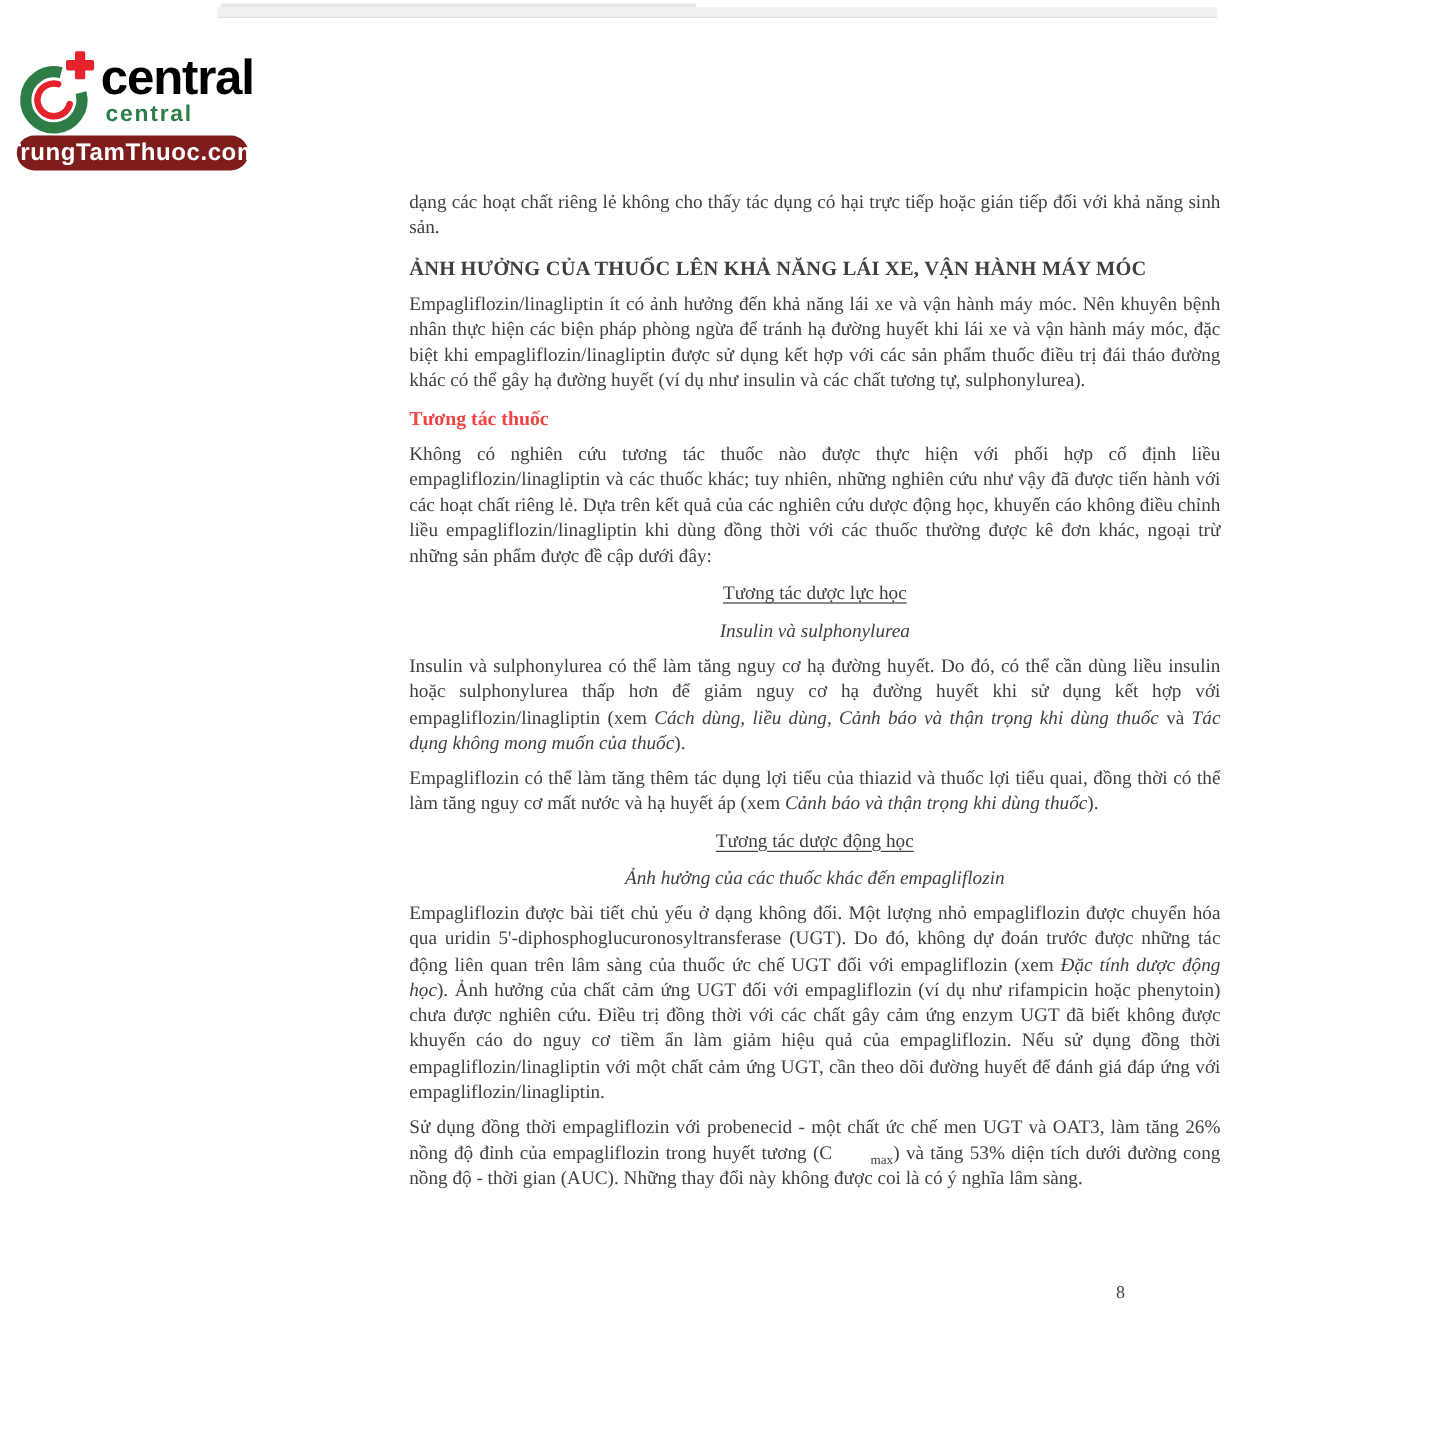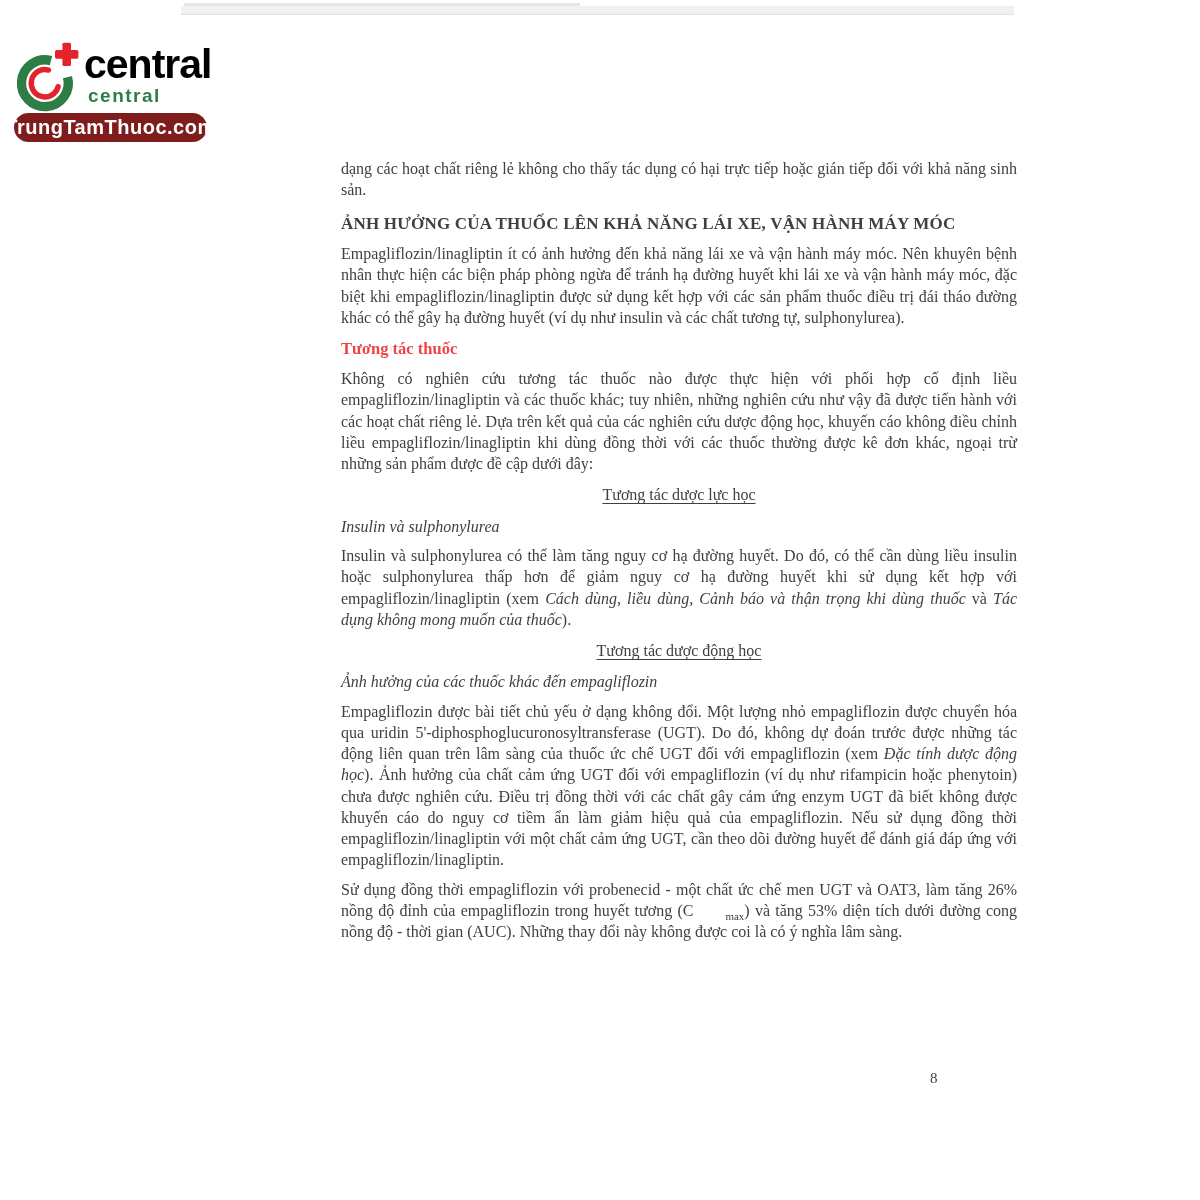--- a/index.html
+++ b/index.html
@@ -44,21 +44,21 @@
     margin:12px 0 8px 0;text-align:left;letter-spacing:0.2px;
   }
   .content h3{
     font-size:16.5px;font-weight:bold;color:#ef4444;
     margin:10px 0 8px 0;text-align:left;
   }
   .content .u-head{
     margin:10px 0 8px 0;text-align:center;text-decoration:underline;
     text-underline-offset:3px;
   }
-  .content .i-head{margin:10px 0 8px 0;text-align:left;font-style:italic;}
+  .content .i-head{margin:10px 0 8px 0;text-align:center;font-style:italic;}
   .content i{font-style:italic;}
   sub{font-size:11px;line-height:0;padding-left:32px;}
 
   .page-number{
     position:absolute;left:930px;top:1070px;font-size:15px;color:#444444;
   }
 </style>
 </head>
 <body>
 
@@ -83,20 +83,21 @@
   <h2>ẢNH HƯỞNG CỦA THUỐC LÊN KHẢ NĂNG LÁI XE, VẬN HÀNH MÁY MÓC</h2>
   <p>Empagliflozin/linagliptin ít có ảnh hưởng đến khả năng lái xe và vận hành máy móc. Nên khuyên bệnh nhân thực hiện các biện pháp phòng ngừa để tránh hạ đường huyết khi lái xe và vận hành máy móc, đặc biệt khi empagliflozin/linagliptin được sử dụng kết hợp với các sản phẩm thuốc điều trị đái tháo đường khác có thể gây hạ đường huyết (ví dụ như insulin và các chất tương tự, sulphonylurea).</p>
 
   <h3>Tương tác thuốc</h3>
   <p>Không có nghiên cứu tương tác thuốc nào được thực hiện với phối hợp cố định liều empagliflozin/linagliptin và các thuốc khác; tuy nhiên, những nghiên cứu như vậy đã được tiến hành với các hoạt chất riêng lẻ. Dựa trên kết quả của các nghiên cứu dược động học, khuyến cáo không điều chỉnh liều empagliflozin/linagliptin khi dùng đồng thời với các thuốc thường được kê đơn khác, ngoại trừ những sản phẩm được đề cập dưới đây:</p>
 
   <p class="u-head">Tương tác dược lực học</p>
   <p class="i-head">Insulin và sulphonylurea</p>
   <p><span>Insulin và sulphonylurea có thể làm tăng nguy cơ hạ đường huyết. Do đó, có thể cần dùng liều insulin hoặc sulphonylurea thấp hơn để giảm nguy cơ hạ đường huyết khi sử dụng kết hợp với empagliflozin/linagliptin (xem </span><i>Cách dùng, liều dùng, Cảnh báo và thận trọng khi dùng thuốc</i><span> và </span><i>Tác dụng không mong muốn của thuốc</i><span>).</span></p>
 
+  <p><span>Empagliflozin có thể làm tăng thêm tác dụng lợi tiểu của thiazid và thuốc lợi tiểu quai, đồng thời có thể làm tăng nguy cơ mất nước và hạ huyết áp (xem </span><i>Cảnh báo và thận trọng khi dùng thuốc</i><span>).</span></p>
 
   <p class="u-head">Tương tác dược động học</p>
   <p class="i-head">Ảnh hưởng của các thuốc khác đến empagliflozin</p>
   <p><span>Empagliflozin được bài tiết chủ yếu ở dạng không đổi. Một lượng nhỏ empagliflozin được chuyển hóa qua uridin 5'-diphosphoglucuronosyltransferase (UGT). Do đó, không dự đoán trước được những tác động liên quan trên lâm sàng của thuốc ức chế UGT đối với empagliflozin (xem </span><i>Đặc tính dược động học</i><span>). Ảnh hưởng của chất cảm ứng UGT đối với empagliflozin (ví dụ như rifampicin hoặc phenytoin) chưa được nghiên cứu. Điều trị đồng thời với các chất gây cảm ứng enzym UGT đã biết không được khuyến cáo do nguy cơ tiềm ẩn làm giảm hiệu quả của empagliflozin. Nếu sử dụng đồng thời empagliflozin/linagliptin với một chất cảm ứng UGT, cần theo dõi đường huyết để đánh giá đáp ứng với empagliflozin/linagliptin.</span></p>
 
   <p><span>Sử dụng đồng thời empagliflozin với probenecid - một chất ức chế men UGT và OAT3, làm tăng 26% nồng độ đỉnh của empagliflozin trong huyết tương (C</span><sub>max</sub><span>) và tăng 53% diện tích dưới đường cong nồng độ - thời gian (AUC). Những thay đổi này không được coi là có ý nghĩa lâm sàng.</span></p>
 </div>
 
 <div class="page-number">8</div>
 

